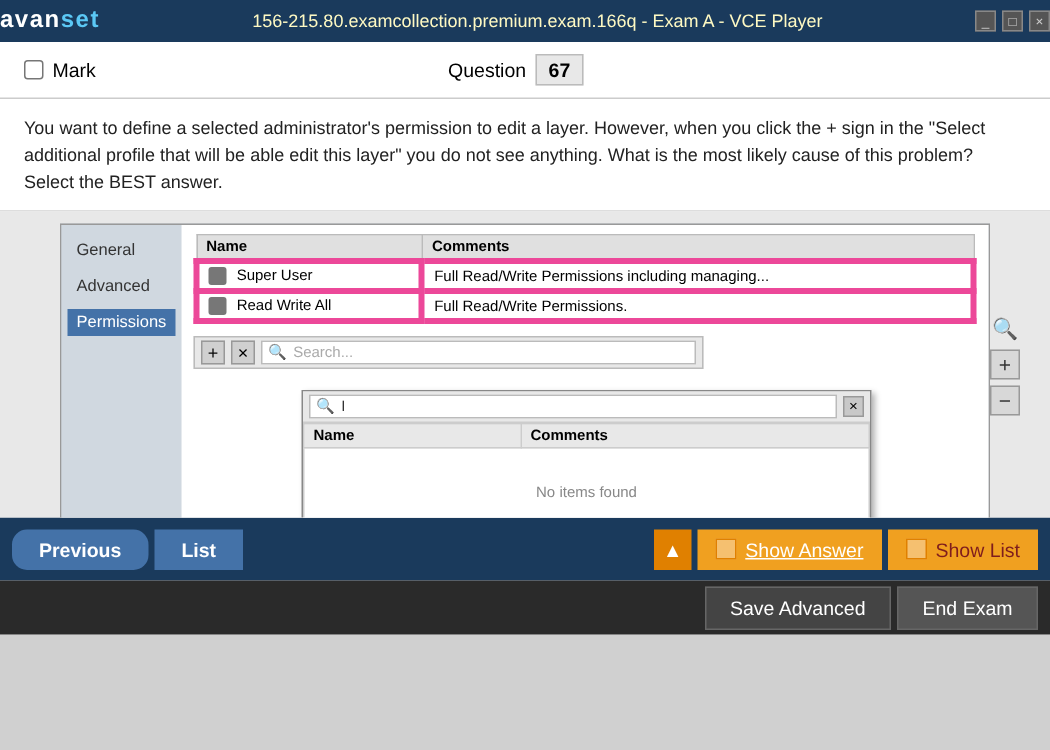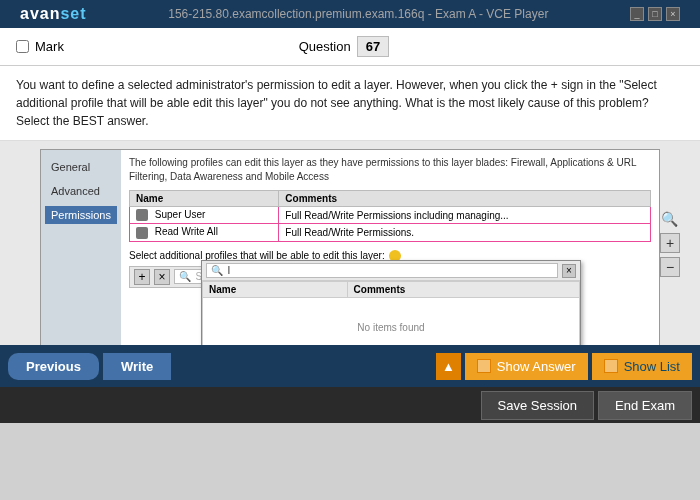--- a/index.html
+++ b/index.html
@@ -5,33 +5,33 @@
     * { box-sizing: border-box; margin: 0; padding: 0; }
     body { width: 700px; height: 500px; font-family: Arial, sans-serif; font-size: 13px; background: #d0d0d0; overflow: hidden; }
 
     
     .title-bar {
       background: #1a3a5c;
       height: 28px;
       display: flex;
       align-items: center;
       justify-content: space-between;
-      padding: 0 20px;
+      padding: 0 0;
       color: white;
     }
     .title-bar-logo {
       font-size: 16px;
       font-weight: bold;
       color: #5bc8f5;
       letter-spacing: 1px;
     }
     .title-bar-logo span { color: white; }
     .title-bar-title {
       font-size: 12px;
-      color: #a3a3a3;
+      color: #fef9c3;
       flex: 1;
       text-align: center;
     }
     .title-bar-controls {
       display: flex;
       gap: 4px;
     }
     .title-bar-btn {
       width: 14px;
       height: 14px;
@@ -157,21 +157,21 @@
       font-size: 10px;
     }
     .sim-table th {
       background: #e0e0e0;
       border: 1px solid #bbb;
       padding: 2px 6px;
       text-align: left;
       font-weight: bold;
     }
     .sim-table td {
-      border: 1px solid #ec4899;
+      border: 4px solid #ec4899;
       padding: 2px 6px;
     }
 
     
     .sim-add-section {
       margin-top: 6px;
       font-size: 10px;
     }
     .sim-add-label {
       display: flex;
@@ -349,24 +349,25 @@
     .btn-show-answer {
       background: #f0a020;
       color: white;
       padding: 6px 12px;
       font-size: 13px;
       border: none;
       cursor: pointer;
       display: flex;
       align-items: center;
       gap: 6px;
+      text-decoration: underline;
     }
     .btn-show-list {
       background: #f0a020;
-      color: #0c4a6e;
+      color: #7f1d1d;
       padding: 6px 12px;
       font-size: 13px;
       border: none;
       cursor: pointer;
       display: flex;
       align-items: center;
       gap: 6px;
       justify-content: space-between;
     }
     .btn-square {
@@ -438,21 +439,20 @@
   <div class="screenshot-area">
     <div class="sim-screenshot">
 
       <div class="sim-sidebar">
         <div class="sim-sidebar-item">General</div>
         <div class="sim-sidebar-item">Advanced</div>
         <div class="sim-sidebar-item active">Permissions</div>
       </div>
 
       <div class="sim-main">
-        <div class="sim-header-text">The following profiles can edit this layer as they have permissions to this layer blades: Firewall, Applications &amp; URL Filtering, Data Awareness and Mobile Access</div>
 
         <table class="sim-table">
           <thead>
             <tr>
               <th>Name</th>
               <th>Comments</th>
             </tr>
           </thead>
           <tbody>
             <tr>
@@ -466,24 +466,20 @@
               <td>
                 <span style="display:inline-block;width:12px;height:12px;background:#777;border-radius:2px;margin-right:4px;vertical-align:middle;"></span>
                 Read Write All
               </td>
               <td>Full Read/Write Permissions.</td>
             </tr>
           </tbody>
         </table>
 
         <div class="sim-add-section">
-          <div class="sim-add-label">
-            <span>Select additional profiles that will be able to edit this layer:</span>
-            <span style="background:#f0c020;width:12px;height:12px;border-radius:50%;display:inline-block;"></span>
-          </div>
           <div class="sim-toolbar">
             <div class="sim-toolbar-btn">+</div>
             <div class="sim-toolbar-btn">×</div>
             <div class="sim-search-box">
               <span style="font-size:10px;color:#888;">🔍</span>
               <span style="color:#aaa;font-size:10px;">Search...</span>
             </div>
           </div>
         </div>
 
@@ -514,30 +510,30 @@
 
     <div class="zoom-controls">
       <div class="zoom-icon">🔍</div>
       <div class="zoom-btn">+</div>
       <div class="zoom-btn">−</div>
     </div>
   </div>
 
   <div class="bottom-toolbar">
     <button class="btn-nav btn-previous">Previous</button>
-    <button class="btn-nav btn-next">Write</button>
+    <button class="btn-nav btn-next">List</button>
     <div class="spacer"></div>
     <button class="btn-review-arrow">▲</button>
     <button class="btn-show-answer">
       <span class="btn-square"></span>
       <span>Show Answer</span>
     </button>
     <button class="btn-show-list">
       <span class="btn-square"></span>
       <span>Show List</span>
     </button>
   </div>
 
   <div class="very-bottom">
-    <button class="btn-save-session">Save Session</button>
+    <button class="btn-save-session">Save Advanced</button>
     <button class="btn-end-exam">End Exam</button>
   </div>
 </div>
 
 </body></html>

